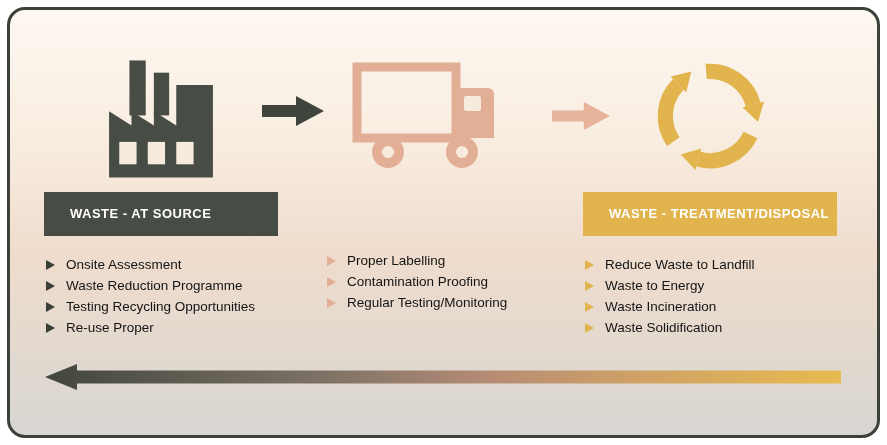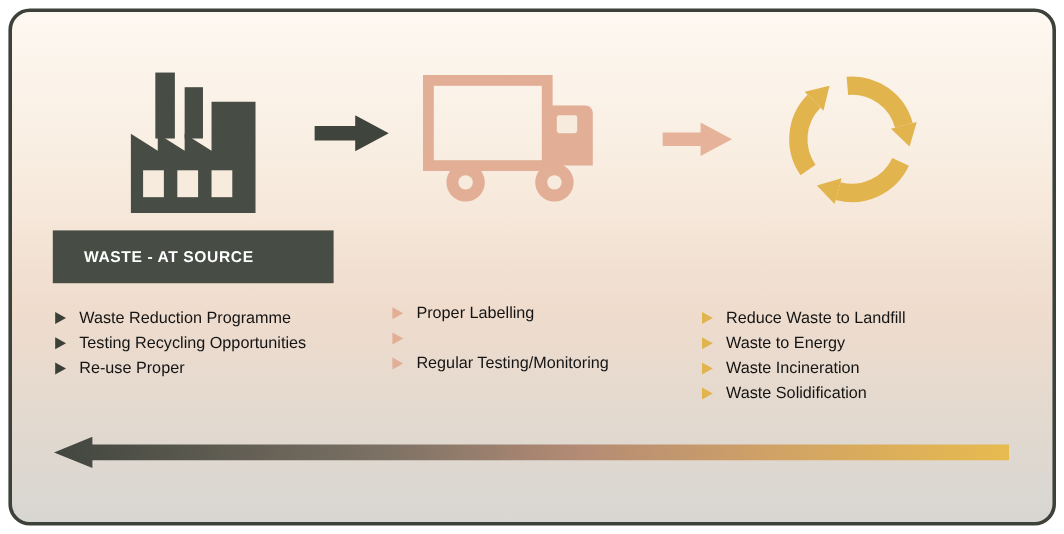--- a/index.html
+++ b/index.html
@@ -102,22 +102,29 @@
         </defs>
         <use href="#rseg"></use>
         <use href="#rseg" transform="rotate(120 60 60)"></use>
         <use href="#rseg" transform="rotate(240 60 60)"></use>
       </svg>
     </div>
 
     <div class="abs header h1">
       <span>WASTE - AT SOURCE</span>
     </div>
+    <div class="abs header h3">
+      <span>WASTE - TREATMENT/DISPOSAL</span>
+    </div>
 
     <ul class="abs list l1">
+      <li>
+          <span class="bullet"></span>
+          <span>Onsite Assessment</span>
+        </li>
       <li>
           <span class="bullet"></span>
           <span>Waste Reduction Programme</span>
         </li>
       <li>
           <span class="bullet"></span>
           <span>Testing Recycling Opportunities</span>
         </li>
       <li>
           <span class="bullet"></span>
@@ -125,20 +132,21 @@
         </li>
     </ul>
 
     <ul class="abs list l2">
       <li>
           <span class="bullet"></span>
           <span>Proper Labelling</span>
         </li>
       <li>
           <span class="bullet"></span>
+          <span>Contamination Proofing</span>
         </li>
       <li>
           <span class="bullet"></span>
           <span>Regular Testing/Monitoring</span>
         </li>
     </ul>
 
     <ul class="abs list l3">
       <li>
           <span class="bullet"></span>

